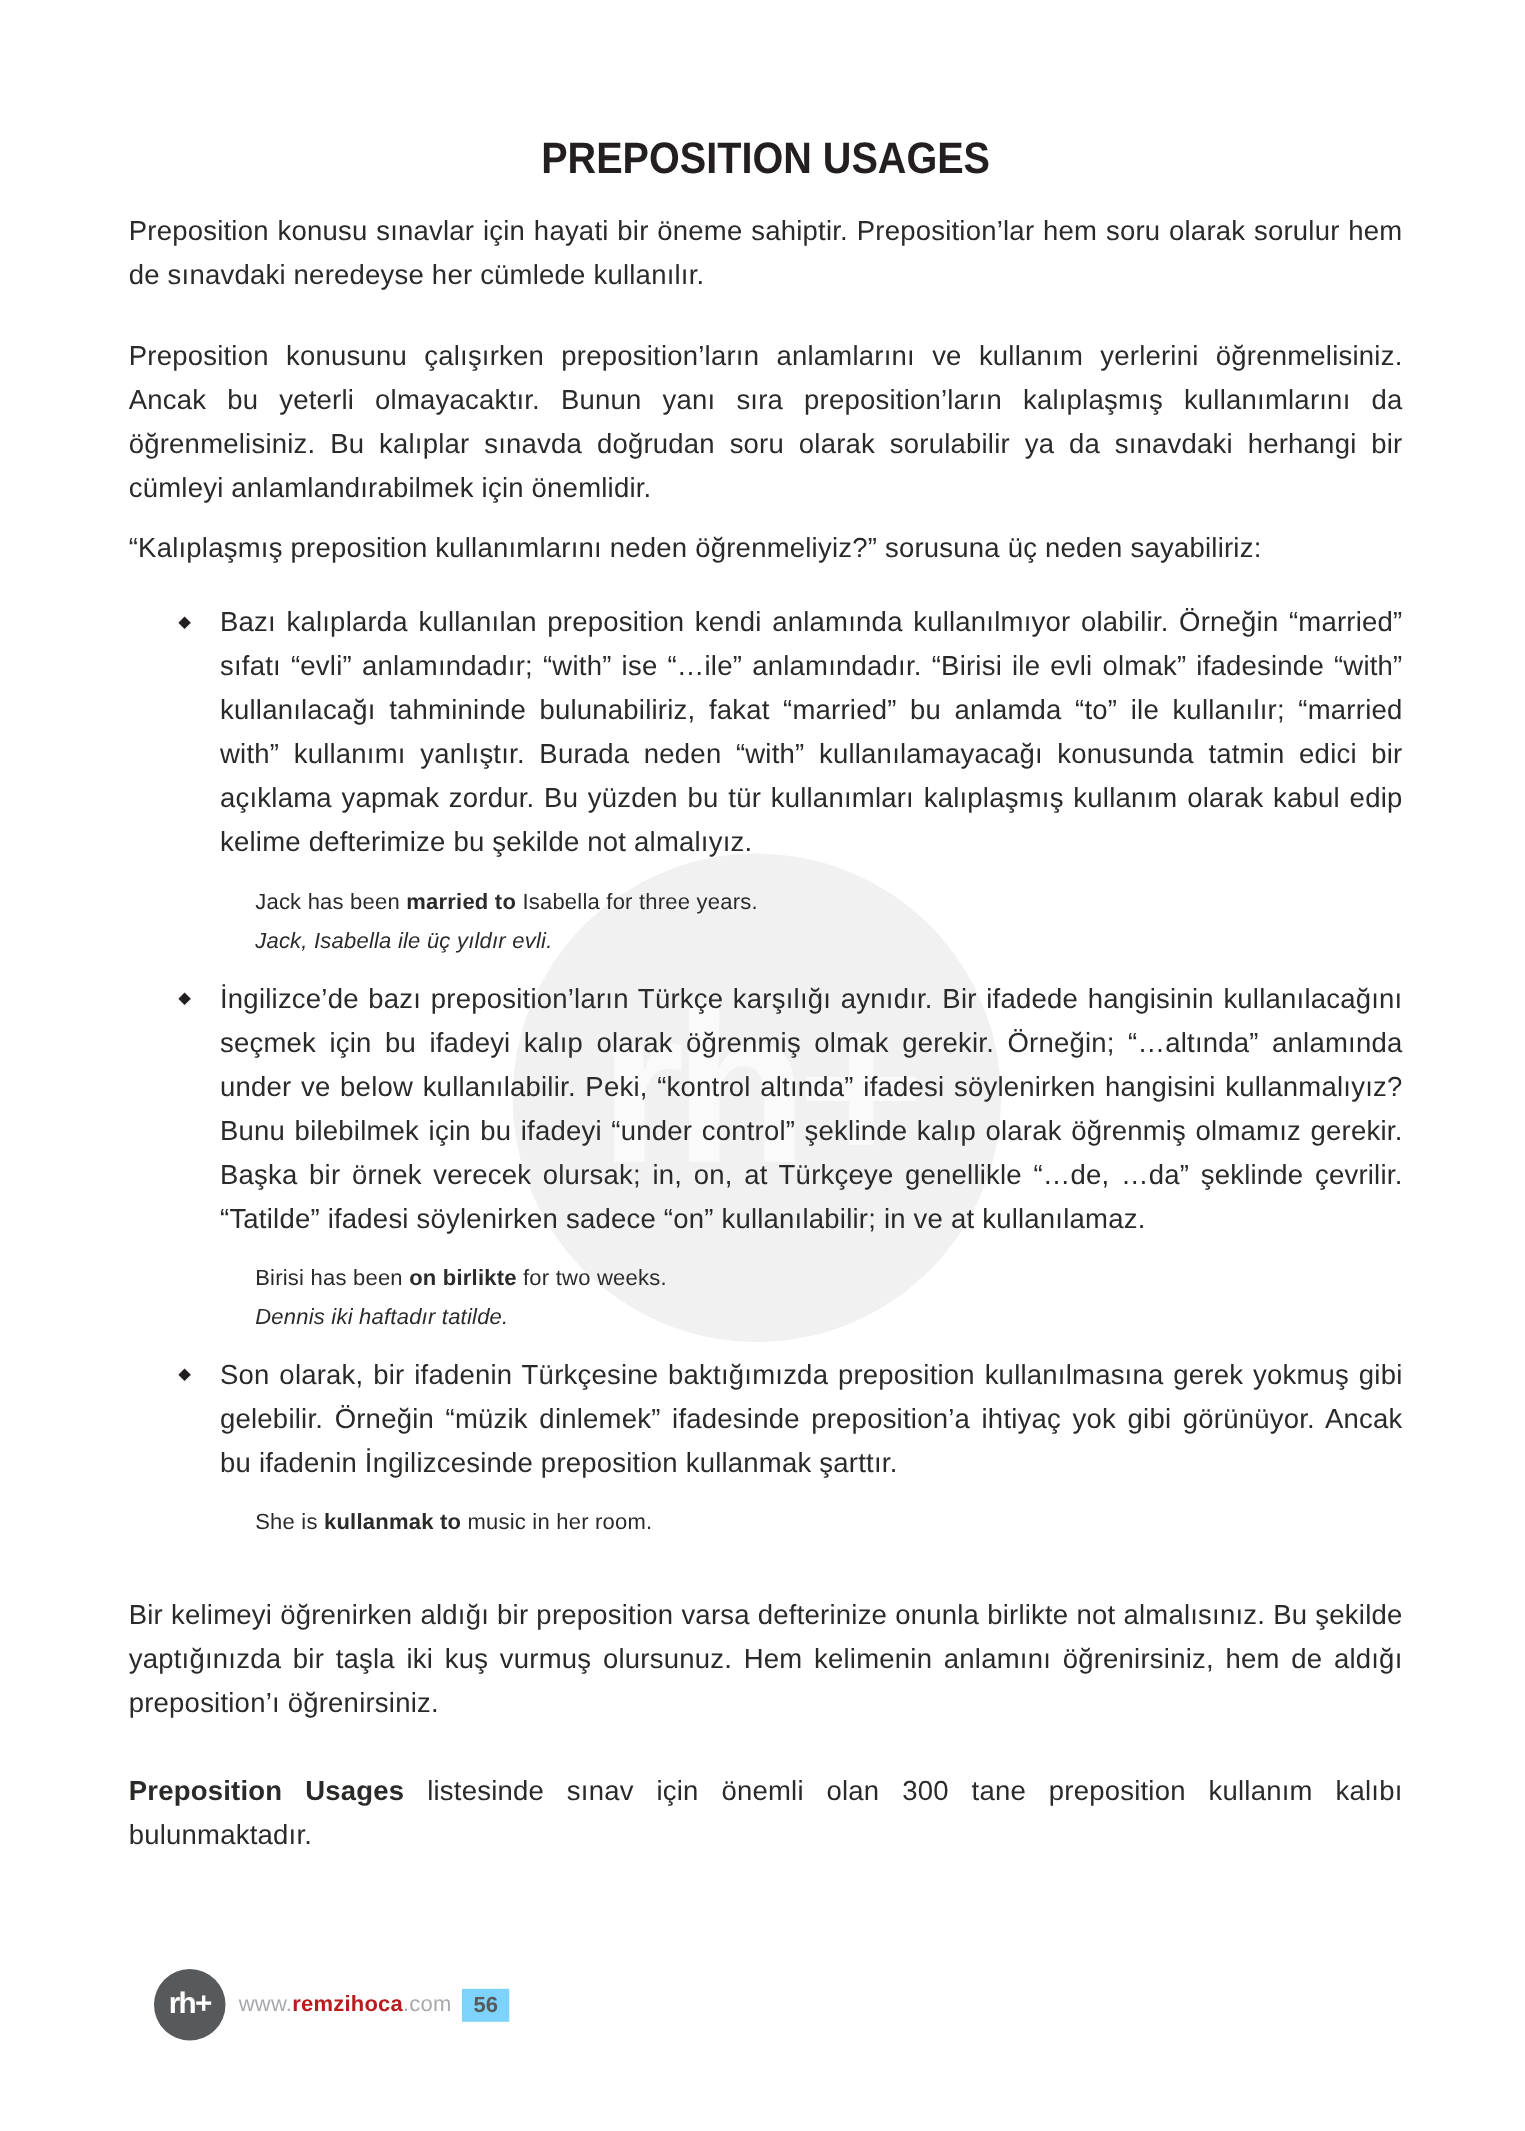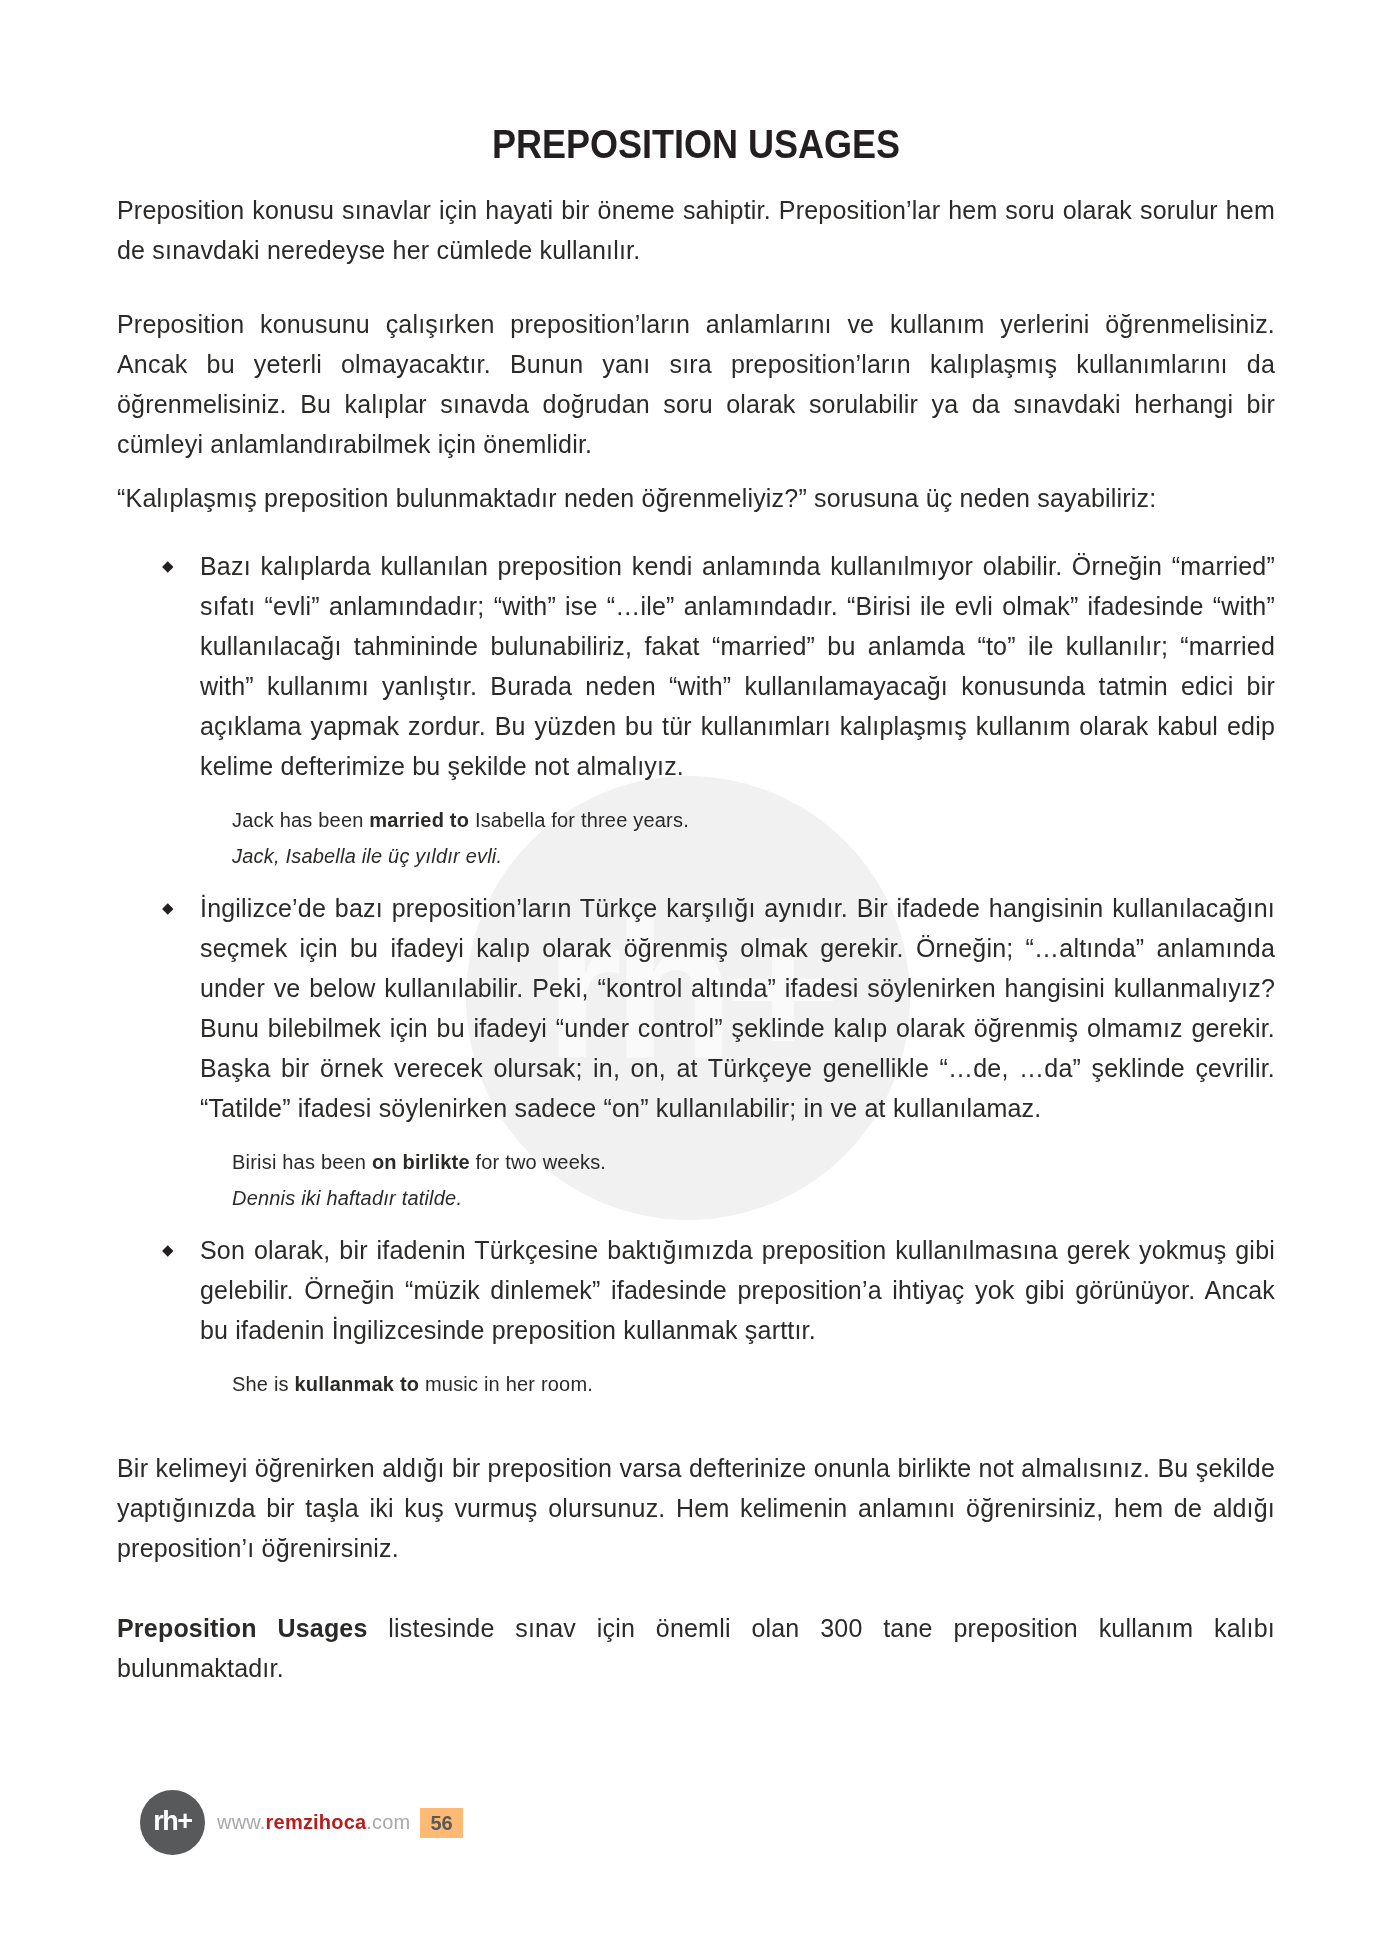--- a/index.html
+++ b/index.html
@@ -113,21 +113,21 @@
   .site-url {
     margin-left: 12px;
     font-size: 20px;
     color: #a7a9ac;
     letter-spacing: 0.2px;
     white-space: nowrap;
   }
   .site-url .bold-part { color: #b91c1c; font-weight: bold; }
   .page-badge {
     margin-left: 10px;
-    background: #fdba74;
+    background: #7dd3fc;
     color: #58595b;
     font-weight: bold;
     font-size: 20px;
     padding: 3px 10px;
     line-height: 24px;
   }
 </style>
 </head>
 <body>
 
@@ -138,21 +138,21 @@
   </div>
 
   <div class="content">
 
     <h1 class="doc-title">PREPOSITION USAGES</h1>
 
     <p class="para mt-p1">Preposition konusu sınavlar için hayati bir öneme sahiptir. Preposition’lar hem soru olarak sorulur hem de sınavdaki neredeyse her cümlede kullanılır.</p>
 
     <p class="para mt-p2">Preposition konusunu çalışırken preposition’ların anlamlarını ve kullanım yerlerini öğrenmelisiniz. Ancak bu yeterli olmayacaktır. Bunun yanı sıra preposition’ların kalıplaşmış kullanımlarını da öğrenmelisiniz. Bu kalıplar sınavda doğrudan soru olarak sorulabilir ya da sınavdaki herhangi bir cümleyi anlamlandırabilmek için önemlidir.</p>
 
-    <p class="para question">“Kalıplaşmış preposition bulunmaktadır neden öğrenmeliyiz?” sorusuna üç neden sayabiliriz:</p>
+    <p class="para question">“Kalıplaşmış preposition kullanımlarını neden öğrenmeliyiz?” sorusuna üç neden sayabiliriz:</p>
 
     <div class="bullet-item">
       <span class="bullet-marker">◆</span>
       <p class="para bullet-text">Bazı kalıplarda kullanılan preposition kendi anlamında kullanılmıyor olabilir. Örneğin “married” sıfatı “evli” anlamındadır; “with” ise “…ile” anlamındadır. “Birisi ile evli olmak” ifadesinde “with” kullanılacağı tahmininde bulunabiliriz, fakat “married” bu anlamda “to” ile kullanılır; “married with” kullanımı yanlıştır. Burada neden “with” kullanılamayacağı konusunda tatmin edici bir açıklama yapmak zordur. Bu yüzden bu tür kullanımları kalıplaşmış kullanım olarak kabul edip kelime defterimize bu şekilde not almalıyız.</p>
     </div>
     <div class="example">
       <p class="en"><span>Jack has been </span><b>married to</b><span> Isabella for three years.</span></p>
       <p class="tr">Jack, Isabella ile üç yıldır evli.</p>
     </div>
 

